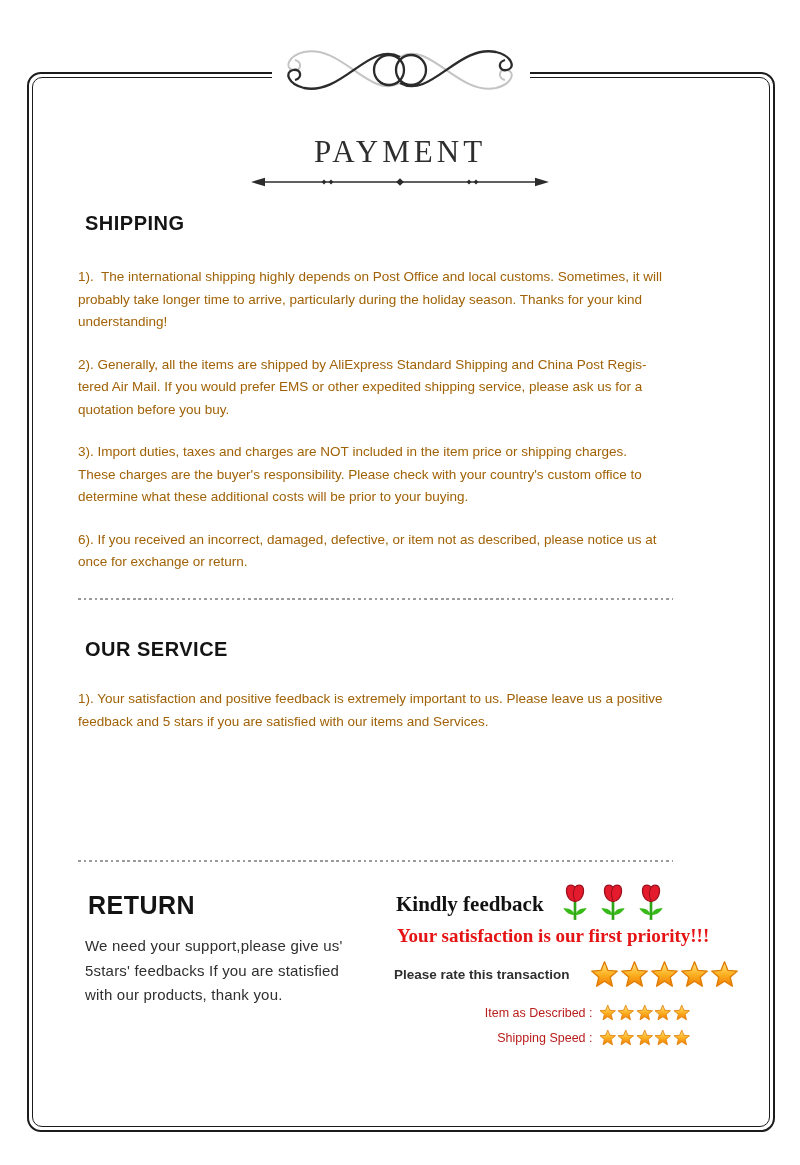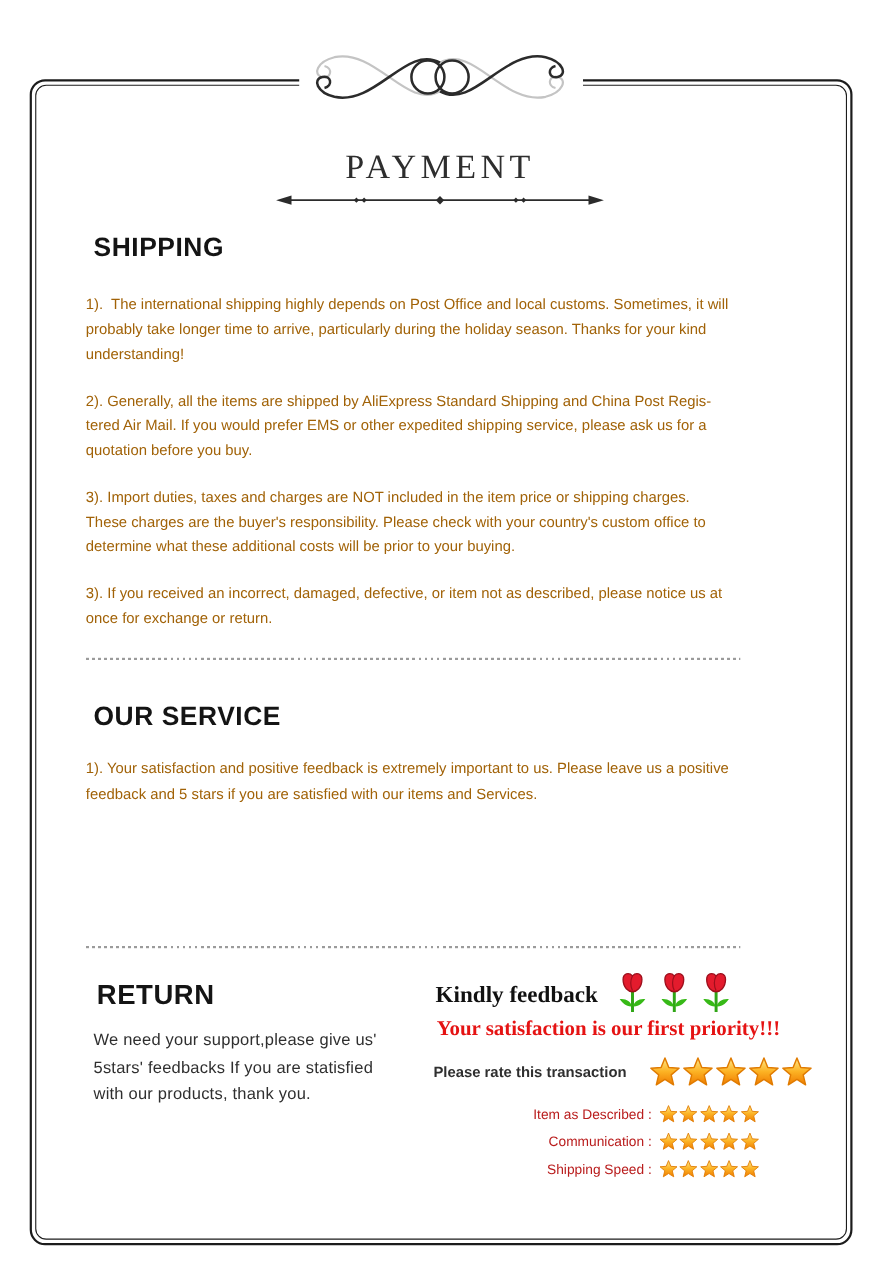--- a/index.html
+++ b/index.html
@@ -13,21 +13,21 @@
                border:1.5px solid #1c1c1c;border-radius:10px;}
   .frame-mask{position:absolute;left:272px;top:64px;width:258px;height:22px;background:#ffffff;z-index:2;}
   .flourish{position:absolute;left:270px;top:42px;width:260px;height:56px;z-index:3;}
 
   .content{position:absolute;left:0;top:0;width:800px;height:852px;z-index:4;text-decoration:underline;}
 
   .payment-title{position:absolute;left:0;top:134px;width:800px;text-align:center;
                  font-family:"Liberation Serif",serif;font-size:31px;letter-spacing:4px;color:#2e2e2e;}
   .payment-divider{position:absolute;left:250px;top:174px;width:300px;height:16px;}
 
-  .section-heading{position:absolute;font-size:24px;font-weight:bold;color:#141414;letter-spacing:0.5px;}
+  .section-heading{position:absolute;font-size:20px;font-weight:bold;color:#141414;letter-spacing:0.5px;}
   .h-shipping{left:85px;top:212px;}
   .h-service{left:85px;top:638px;}
   .h-return{left:88px;top:891px;font-size:25px;}
 
   .paragraphs{position:absolute;left:78px;width:680px;font-size:13.5px;line-height:22.5px;color:#a16207;}
   .p-shipping{top:266px;}
   .p-service{top:688px;}
   .paragraphs p{margin:0 0 20px 0;white-space:pre-wrap;}
 
   .dashed-divider{position:absolute;left:78px;width:595px;height:2px;
@@ -107,21 +107,21 @@
     <div class="paragraphs p-shipping">
       <p>1).  The international shipping highly depends on Post Office and local customs. Sometimes, it will
 probably take longer time to arrive, particularly during the holiday season. Thanks for your kind
 understanding!</p>
       <p>2). Generally, all the items are shipped by AliExpress Standard Shipping and China Post Regis-
 tered Air Mail. If you would prefer EMS or other expedited shipping service, please ask us for a
 quotation before you buy.</p>
       <p>3). Import duties, taxes and charges are NOT included in the item price or shipping charges.
 These charges are the buyer's responsibility. Please check with your country's custom office to
 determine what these additional costs will be prior to your buying.</p>
-      <p>3). If you received an incorrect, damaged, defective, or item not as described, please notice us at
+      <p>6). If you received an incorrect, damaged, defective, or item not as described, please notice us at
 once for exchange or return.</p>
     </div>
 
     <div class="dashed-divider d1"></div>
 
     <div class="section-heading h-service">OUR SERVICE</div>
     <div class="paragraphs p-service">
       <p>1). Your satisfaction and positive feedback is extremely important to us. Please leave us a positive
 feedback and 5 stars if you are satisfied with our items and Services.</p>
     </div>
@@ -208,44 +208,20 @@
   <svg viewBox="0 0 24 24">
     <path d="M12 1.5 L14.9 8.6 L22.6 9.2 L16.7 14.2 L18.5 21.7 L12 17.6 L5.5 21.7 L7.3 14.2 L1.4 9.2 L9.1 8.6 Z" fill="url(#starGrad)" stroke="#e07b00" stroke-width="1.1" stroke-linejoin="round"></path>
   </svg>
 
   <svg viewBox="0 0 24 24">
     <path d="M12 1.5 L14.9 8.6 L22.6 9.2 L16.7 14.2 L18.5 21.7 L12 17.6 L5.5 21.7 L7.3 14.2 L1.4 9.2 L9.1 8.6 Z" fill="url(#starGrad)" stroke="#e07b00" stroke-width="1.1" stroke-linejoin="round"></path>
   </svg>
 </span>
       </div>
       <div class="rating-row">
-        <span class="rating-label">Communication :</span>
-        <span class="stars stars-small">
-  <svg viewBox="0 0 24 24">
-    <path d="M12 1.5 L14.9 8.6 L22.6 9.2 L16.7 14.2 L18.5 21.7 L12 17.6 L5.5 21.7 L7.3 14.2 L1.4 9.2 L9.1 8.6 Z" fill="url(#starGrad)" stroke="#e07b00" stroke-width="1.1" stroke-linejoin="round"></path>
-  </svg>
-
-  <svg viewBox="0 0 24 24">
-    <path d="M12 1.5 L14.9 8.6 L22.6 9.2 L16.7 14.2 L18.5 21.7 L12 17.6 L5.5 21.7 L7.3 14.2 L1.4 9.2 L9.1 8.6 Z" fill="url(#starGrad)" stroke="#e07b00" stroke-width="1.1" stroke-linejoin="round"></path>
-  </svg>
-
-  <svg viewBox="0 0 24 24">
-    <path d="M12 1.5 L14.9 8.6 L22.6 9.2 L16.7 14.2 L18.5 21.7 L12 17.6 L5.5 21.7 L7.3 14.2 L1.4 9.2 L9.1 8.6 Z" fill="url(#starGrad)" stroke="#e07b00" stroke-width="1.1" stroke-linejoin="round"></path>
-  </svg>
-
-  <svg viewBox="0 0 24 24">
-    <path d="M12 1.5 L14.9 8.6 L22.6 9.2 L16.7 14.2 L18.5 21.7 L12 17.6 L5.5 21.7 L7.3 14.2 L1.4 9.2 L9.1 8.6 Z" fill="url(#starGrad)" stroke="#e07b00" stroke-width="1.1" stroke-linejoin="round"></path>
-  </svg>
-
-  <svg viewBox="0 0 24 24">
-    <path d="M12 1.5 L14.9 8.6 L22.6 9.2 L16.7 14.2 L18.5 21.7 L12 17.6 L5.5 21.7 L7.3 14.2 L1.4 9.2 L9.1 8.6 Z" fill="url(#starGrad)" stroke="#e07b00" stroke-width="1.1" stroke-linejoin="round"></path>
-  </svg>
-</span>
-      </div>
-      <div class="rating-row">
         <span class="rating-label">Shipping Speed :</span>
         <span class="stars stars-small">
   <svg viewBox="0 0 24 24">
     <path d="M12 1.5 L14.9 8.6 L22.6 9.2 L16.7 14.2 L18.5 21.7 L12 17.6 L5.5 21.7 L7.3 14.2 L1.4 9.2 L9.1 8.6 Z" fill="url(#starGrad)" stroke="#e07b00" stroke-width="1.1" stroke-linejoin="round"></path>
   </svg>
 
   <svg viewBox="0 0 24 24">
     <path d="M12 1.5 L14.9 8.6 L22.6 9.2 L16.7 14.2 L18.5 21.7 L12 17.6 L5.5 21.7 L7.3 14.2 L1.4 9.2 L9.1 8.6 Z" fill="url(#starGrad)" stroke="#e07b00" stroke-width="1.1" stroke-linejoin="round"></path>
   </svg>
 

